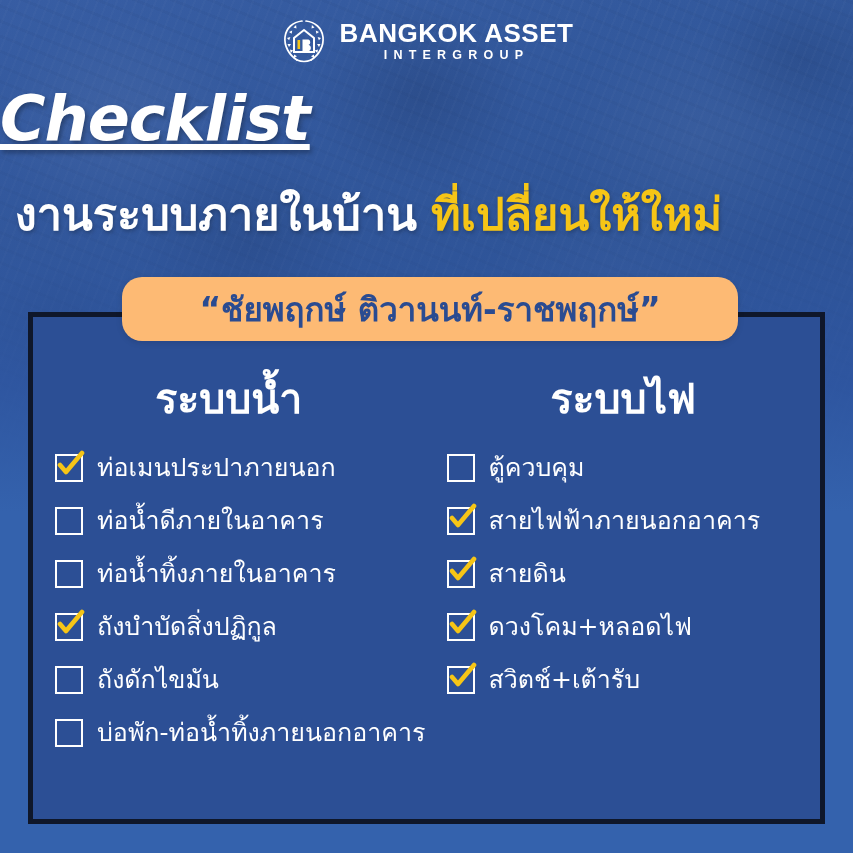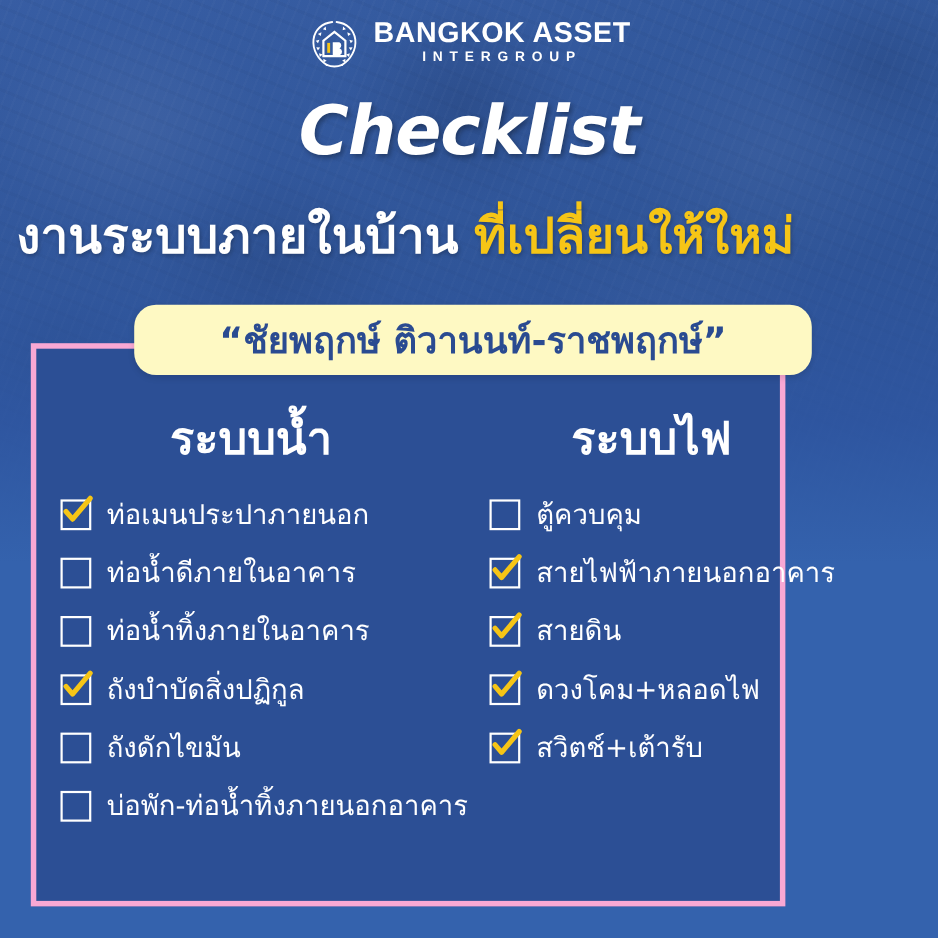--- a/index.html
+++ b/index.html
@@ -48,21 +48,21 @@
   }
 
   
   .logo-row {
     position: absolute;
     top: 16px;
     left: 0;
     width: 853px;
     height: 50px;
     display: flex;
-    align-items: flex-start;
+    align-items: center;
     justify-content: center;
     gap: 12px;
     z-index: 5;
   }
   .logo-mark {
     width: 48px;
     height: 48px;
     position: relative;
     flex: 0 0 auto;
   }
@@ -85,29 +85,30 @@
     margin-top: 3px;
     text-align: center;
   }
 
   
   .title-checklist {
     position: absolute;
     top: 82px;
     left: 0;
     width: 853px;
-    text-align: center;
+    text-align: left;
     color: #ffffff;
     font-size: 62px;
     font-weight: bold;
     font-style: italic;
     font-family: "DejaVu Sans", "Liberation Sans", sans-serif;
     letter-spacing: -1px;
     text-shadow: 2px 3px 5px rgba(0,0,0,0.30);
     z-index: 5;
+    text-decoration: underline;
   }
 
   .subtitle {
     position: absolute;
     top: 178px;
     left: 0;
     width: 737px;
     text-align: center;
     font-size: 45px;
     font-weight: bold;
@@ -119,44 +120,44 @@
   .subtitle .part-white { color: #ffffff; }
   .subtitle .part-yellow { color: #f6c516; margin-left: 14px; }
 
   
   .banner {
     position: absolute;
     top: 277px;
     left: 122px;
     width: 616px;
     height: 64px;
-    background: #fef9c3;
+    background: #fdba74;
     border-radius: 20px;
     display: flex;
     align-items: center;
     justify-content: center;
     z-index: 6;
     box-shadow: 0 2px 6px rgba(0,0,0,0.12);
   }
   .banner-text {
     color: #2a4b91;
     font-size: 33px;
     font-weight: bold;
     font-family: "DejaVu Sans", "Liberation Sans", sans-serif;
     white-space: nowrap;
   }
 
   
   .frame {
     position: absolute;
     left: 28px;
     top: 312px;
-    width: 686px;
+    width: 797px;
     height: 512px;
-    border: 5px solid #f9a8d4;
+    border: 5px solid #0f172a;
     background: #2c4f95;
     z-index: 4;
   }
   .frame-inner {
     position: absolute;
     inset: 0;
     padding-top: 62px;
   }
 
   .columns {

